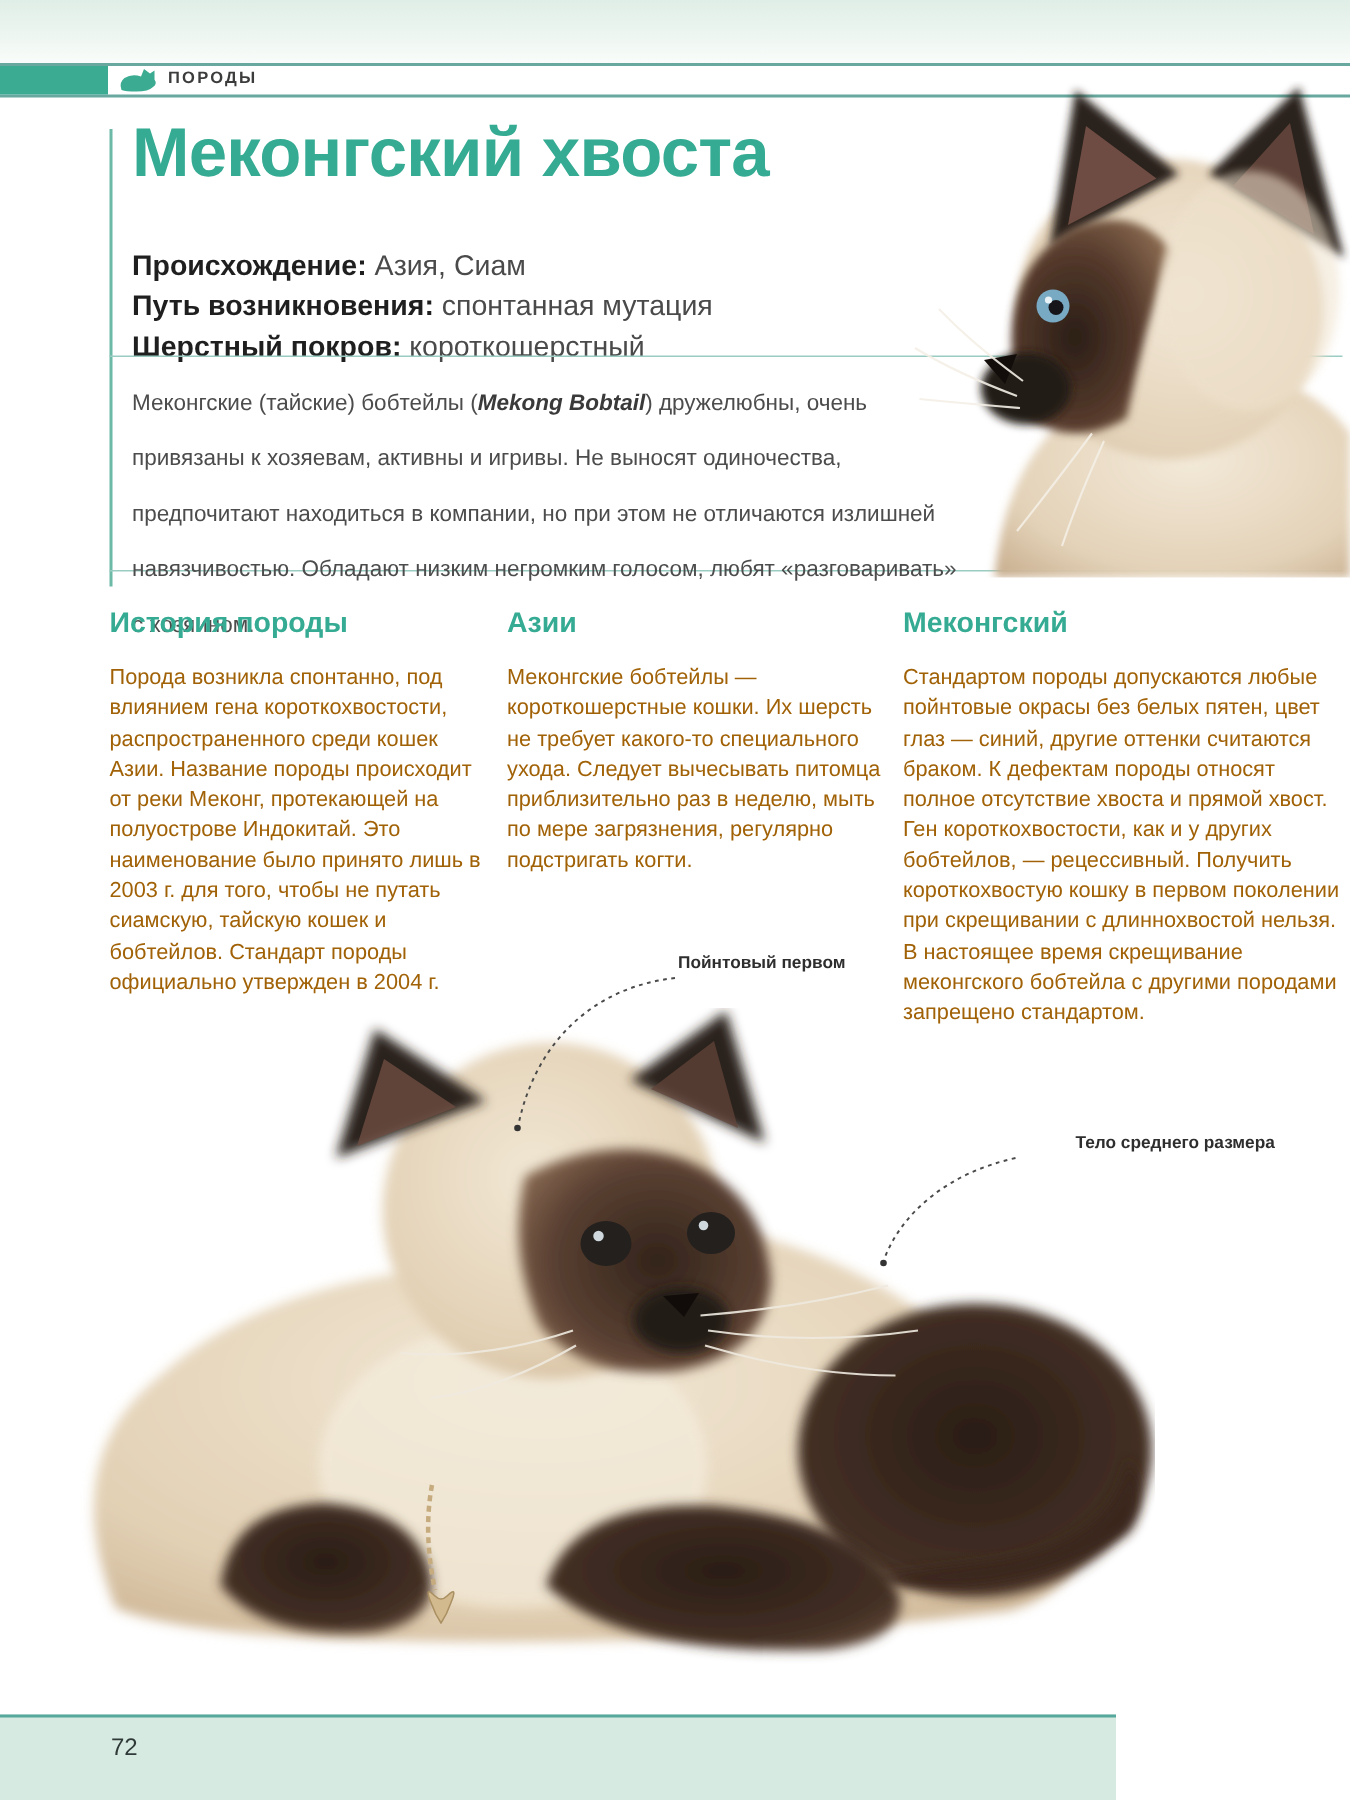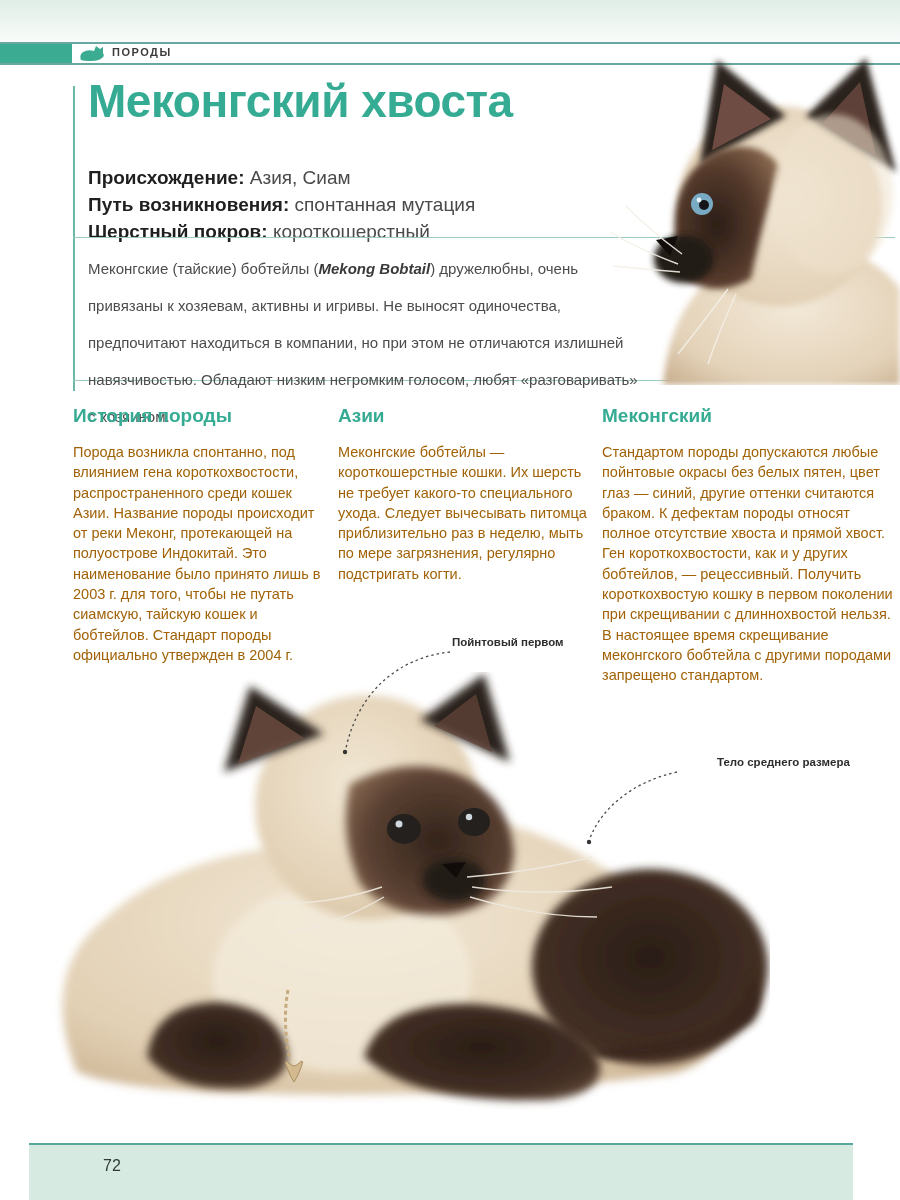--- a/index.html
+++ b/index.html
@@ -69,22 +69,22 @@
   }
   .callout-1 { left:452px; top:636px; }
   .callout-2 { left:678px; top:756px;margin-left:39px; }
   .callout-line { position:absolute; z-index:4; }
   .callout-line-1 { left:338px; top:644px; width:116px; height:116px; }
   .callout-line-2 { left:580px; top:764px; width:102px; height:86px; }
   
   .cat-photo { position:absolute; left:52px; top:672px; width:718px; height:445px; z-index:2; }
   
   .footer {
-    position:absolute; left:0; top:1143px; width:824px; height:57px;
-    background:#d7eae1; border-top:2px solid #56a79c;margin-left:29px;
+    position:absolute; left:0; top:1143px; width:744px; height:57px;
+    background:#d7eae1; border-top:2px solid #56a79c;
   }
   .page-number { position:absolute; left:74px; top:12px; font-size:16px; color:#2f3a38; }
 </style>
 </head>
 <body>
 
 <div class="top-strip"></div>
 
 <div class="kicker-band">
   <div class="kicker-block"></div>

